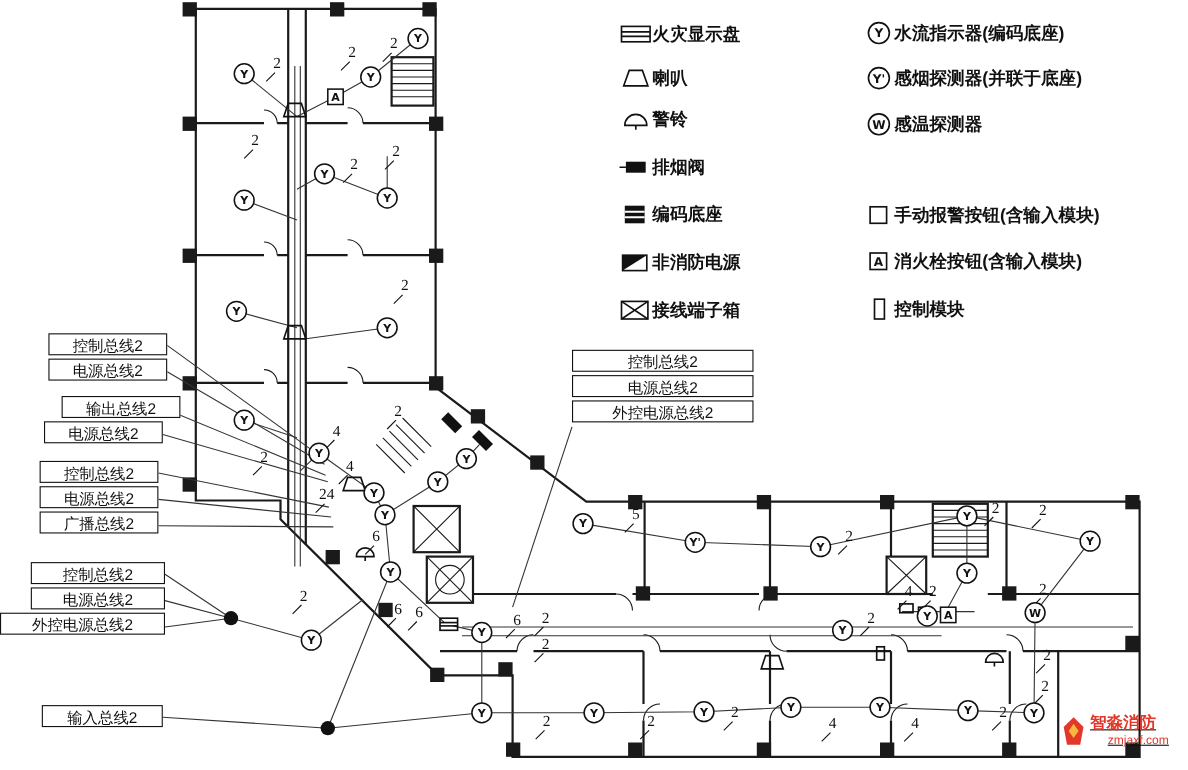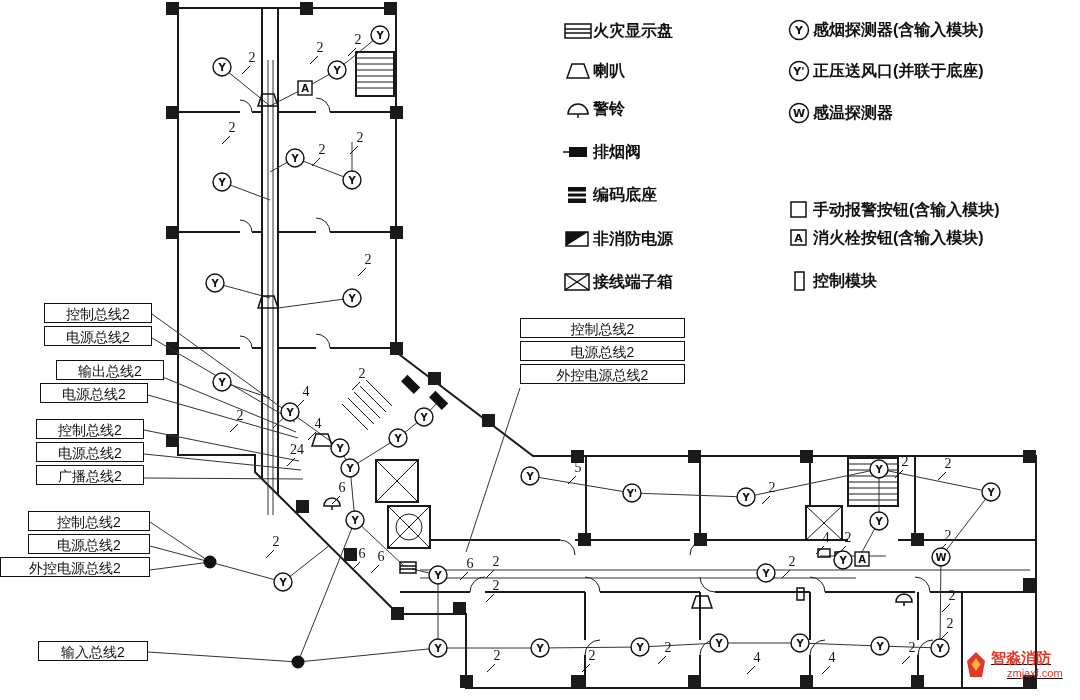--- a/index.html
+++ b/index.html
@@ -339,37 +339,37 @@
         <line x1="26" y1="3" x2="2" y2="19" class="s"></line>
     </svg>
     <span class="llab">接线端子箱</span>
   </div>
 
   <div class="lrow" style="left:786px;top:19px">
     <svg width="27" height="22">
       <circle cx="13" cy="11" r="9.5" class="s"></circle>
         <text x="13" y="15" class="it">Y</text>
     </svg>
-    <span class="llab">感烟探测器(含输入模块)</span>
+    <span class="llab">水流指示器(编码底座)</span>
   </div>
   <div class="lrow" style="left:786px;top:60px">
     <svg width="27" height="22">
       <circle cx="13" cy="11" r="9.5" class="s"></circle>
         <text x="13" y="15" class="it">Y'</text>
     </svg>
-    <span class="llab">正压送风口(并联于底座)</span>
+    <span class="llab">感烟探测器(并联于底座)</span>
   </div>
   <div class="lrow" style="left:786px;top:102px">
     <svg width="27" height="22">
       <circle cx="13" cy="11" r="9.5" class="s"></circle>
         <text x="13" y="15" class="it">W</text>
     </svg>
     <span class="llab">感温探测器</span>
   </div>
-  <div class="lrow" style="left:786px;top:199px">
+  <div class="lrow" style="left:786px;top:185px">
     <svg width="27" height="22">
       <rect x="5" y="3" width="15" height="15" class="s"></rect>
     </svg>
     <span class="llab">手动报警按钮(含输入模块)</span>
   </div>
   <div class="lrow" style="left:786px;top:227px">
     <svg width="27" height="22">
       <rect x="5" y="3" width="15" height="15" class="s"></rect>
         <text x="12.5" y="14.5" class="it">A</text>
     </svg>

